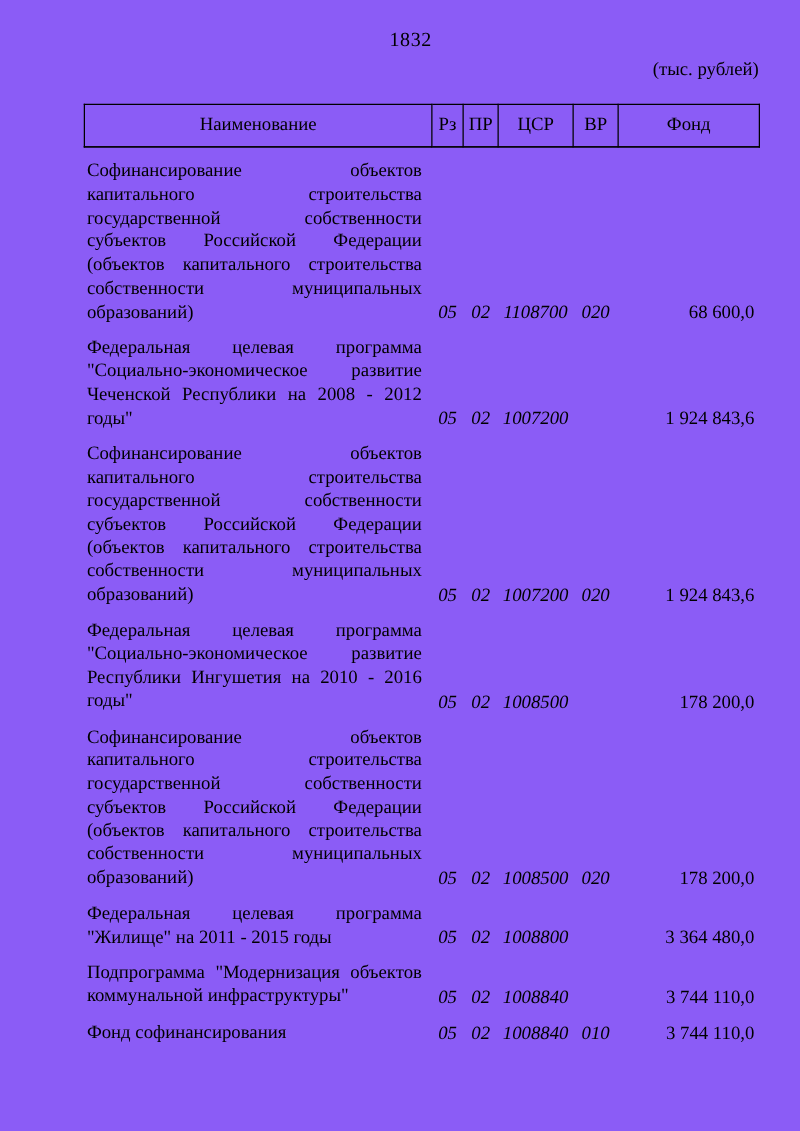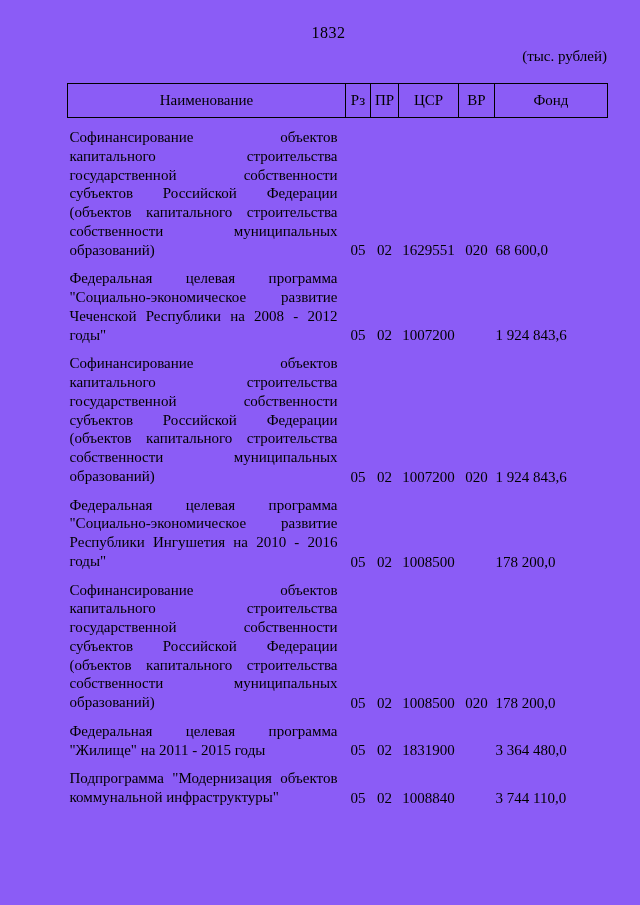--- a/index.html
+++ b/index.html
@@ -53,22 +53,24 @@
   td.c-name {
     text-align: justify;
     text-justify: inter-word;
     line-height: 1.25;
     padding-left: 2px;
     padding-right: 8px;
   }
   td.c-code {
     text-align: center;
     white-space: nowrap;
+    font-style: italic;
   }
   td.c-sum {
+    text-align: right;
     padding-right: 4px;
     white-space: nowrap;
   }
   col.w-name { width: 278px; }
   col.w-rz   { width: 25px; }
   col.w-pr   { width: 28px; }
   col.w-csr  { width: 60px; }
   col.w-vr   { width: 36px; }
   col.w-sum  { width: 113px; }
 </style>
@@ -98,21 +100,21 @@
         <th>ЦСР</th>
         <th>ВР</th>
         <th>Фонд</th>
       </tr>
     </thead>
     <tbody>
       <tr>
         <td class="c-name">Софинансирование объектов капитального строительства государственной собственности субъектов Российской Федерации (объектов капитального строительства собственности муниципальных образований)</td>
         <td class="c-code">05</td>
         <td class="c-code">02</td>
-        <td class="c-code">1629551</td>
+        <td class="c-code">1108700</td>
         <td class="c-code">020</td>
         <td class="c-sum">68 600,0</td>
       </tr>
       <tr>
         <td class="c-name">Федеральная целевая программа "Социально-экономическое развитие Чеченской Республики на 2008 - 2012 годы"</td>
         <td class="c-code">05</td>
         <td class="c-code">02</td>
         <td class="c-code">1007200</td>
         <td class="c-code"></td>
         <td class="c-sum">1 924 843,6</td>
@@ -138,28 +140,36 @@
         <td class="c-code">05</td>
         <td class="c-code">02</td>
         <td class="c-code">1008500</td>
         <td class="c-code">020</td>
         <td class="c-sum">178 200,0</td>
       </tr>
       <tr>
         <td class="c-name">Федеральная целевая программа "Жилище" на 2011 - 2015 годы</td>
         <td class="c-code">05</td>
         <td class="c-code">02</td>
-        <td class="c-code">1831900</td>
+        <td class="c-code">1008800</td>
         <td class="c-code"></td>
         <td class="c-sum">3 364 480,0</td>
       </tr>
       <tr>
         <td class="c-name">Подпрограмма "Модернизация объектов коммунальной инфраструктуры"</td>
         <td class="c-code">05</td>
         <td class="c-code">02</td>
         <td class="c-code">1008840</td>
         <td class="c-code"></td>
         <td class="c-sum">3 744 110,0</td>
       </tr>
+      <tr>
+        <td class="c-name">Фонд софинансирования</td>
+        <td class="c-code">05</td>
+        <td class="c-code">02</td>
+        <td class="c-code">1008840</td>
+        <td class="c-code">010</td>
+        <td class="c-sum">3 744 110,0</td>
+      </tr>
     </tbody>
   </table>
 
 </div>
 
 </body></html>

